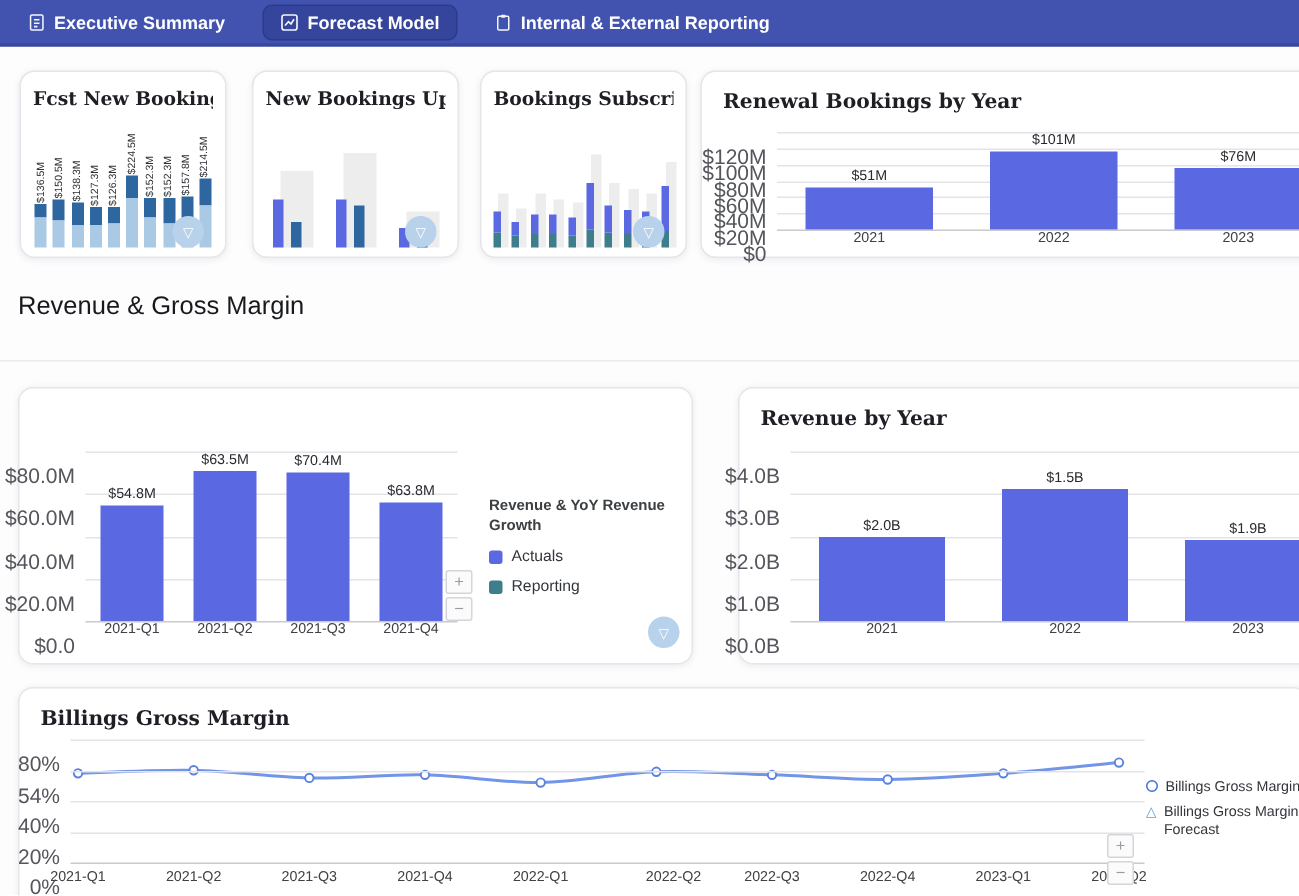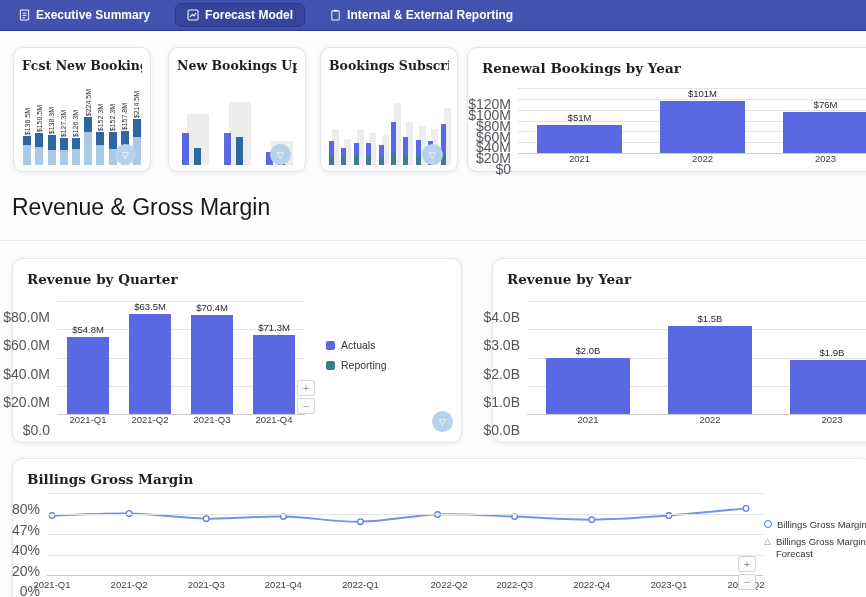--- a/index.html
+++ b/index.html
@@ -20,21 +20,21 @@
   .ctitle.small{font-size:12.5px;}
   .ctitle.big{font-size:13.5px;}
   #card-fcst{left:13px;top:47px;width:138px;height:125px;padding:10px 8px 6px;}
   #card-newb{left:168px;top:47px;width:138px;height:125px;padding:10px 8px 6px;}
   #card-subs{left:320px;top:47px;width:138px;height:125px;padding:10px 8px 6px;}
   #card-renewal{left:467px;top:47px;width:427px;height:125px;padding:12px 10px 4px 14px;}
   #card-quarter{left:12px;top:258px;width:450px;height:185px;padding:12px 10px 6px 14px;}
   #card-year{left:492px;top:258px;width:410px;height:185px;padding:12px 10px 6px 14px;}
   #card-billings{left:12px;top:458px;width:860px;height:175px;padding:12px 10px 6px 14px;}
   
-  #section-title{position:absolute;left:12px;top:194px;font-size:23px;color:#17191d;}
+  #section-title{position:absolute;left:12px;top:194px;font-size:17px;color:#17191d;}
   #divider{position:absolute;left:0;top:240px;width:866px;height:1px;background:#eaeaee;}
   
   .achart{position:absolute;}
   .yaxis{position:absolute;left:0;top:0;bottom:var(--xh);width:var(--axisw);}
   .ytick{position:absolute;right:7px;transform:translateY(-50%);font-size:14px;color:#54565c;white-space:nowrap;margin-top:16px;}
   .plot{position:absolute;left:var(--axisw);right:0;top:0;bottom:var(--xh);}
   .grid{position:absolute;left:0;right:0;height:1px;background:#e4e4e8;}
   .grid.base{background:#c9c9ce;}
   .cols{position:absolute;left:0;right:0;top:0;bottom:0;display:flex;}
   .col{flex:1;display:flex;flex-direction:column;justify-content:flex-end;align-items:center;min-width:0;}
@@ -298,21 +298,20 @@
           <div class="xlabel">2022</div>
           <div class="xlabel">2023</div>
         </div>
       </div>
   </div>
 
   <div id="section-title">Revenue &amp; Gross Margin</div>
   <div id="divider"></div>
 
   <div class="card" id="card-quarter">
-    <div class="ctitle big">Revenue by Quarter</div>
     <div class="achart" id="chart-quarter" style="left:2px;top:42px;width:290px;height:130px;--axisw:42px;--xh:17px;">
         <div class="yaxis">
           <div class="ytick" style="top: 0%;">$80.0M</div>
           <div class="ytick" style="top: 25%;">$60.0M</div>
           <div class="ytick" style="top: 50%;">$40.0M</div>
           <div class="ytick" style="top: 75%;">$20.0M</div>
           <div class="ytick" style="top: 100%;">$0.0</div>
         </div>
         <div class="plot">
           <div class="grid" style="top: 0%;"></div>
@@ -327,37 +326,38 @@
             </div>
             <div class="col">
               <div class="vlabel">$63.5M</div>
               <div class="bar" style="height: 93.125%; background: rgb(90, 105, 226);"></div>
             </div>
             <div class="col">
               <div class="vlabel">$70.4M</div>
               <div class="bar" style="height: 88%; background: rgb(90, 105, 226);"></div>
             </div>
             <div class="col">
-              <div class="vlabel">$71.3M</div>
+              <div class="vlabel">$63.8M</div>
               <div class="bar" style="height: 70%; background: rgb(90, 105, 226);"></div>
             </div>
           </div>
         </div>
         <div class="xlabels">
           <div class="xlabel">2021-Q1</div>
           <div class="xlabel">2021-Q2</div>
           <div class="xlabel">2021-Q3</div>
           <div class="xlabel">2021-Q4</div>
         </div>
       </div>
     <div class="zoomstack" style="left:284px;top:121px;">
       <div class="zoombtn">+</div>
       <div class="zoombtn">−</div>
     </div>
     <div style="position:absolute;left:313px;top:72px;width:140px;">
+      <div class="legend-title">Revenue &amp; YoY Revenue Growth</div>
       <div class="legend-item">
         <span class="sw" style="background: rgb(90, 105, 226);"></span>
         <span>Actuals</span>
       </div>
       <div class="legend-item">
         <span class="sw" style="background: rgb(62, 125, 140);"></span>
         <span>Reporting</span>
       </div>
     </div>
     <div class="wm" style="right:8px;bottom:10px;">▽</div>
@@ -400,21 +400,21 @@
           <div class="xlabel">2023</div>
         </div>
       </div>
   </div>
 
   <div class="card" id="card-billings">
     <div class="ctitle big">Billings Gross Margin</div>
     <div class="achart" id="chart-billings" style="left:6px;top:34px;width:744px;height:97px;--axisw:28px;--xh:15px;">
         <div class="yaxis">
           <div class="ytick" style="top: 0%;">80%</div>
-          <div class="ytick" style="top: 25%;">47%</div>
+          <div class="ytick" style="top: 25%;">54%</div>
           <div class="ytick" style="top: 50%;">40%</div>
           <div class="ytick" style="top: 75%;">20%</div>
           <div class="ytick" style="top: 100%;">0%</div>
         </div>
         <div class="plot"><div class="grid" style="top: 0%;"></div><div class="grid" style="top: 25%;"></div><div class="grid" style="top: 50%;"></div><div class="grid" style="top: 75%;"></div><div class="grid base" style="top: 100%;"></div><svg width="100%" height="100%" viewBox="0 0 716 82">
             <path d="M5,22.55C17.851851851851855,22.208333333333336,56.407407407407405,19.9875,82.11111111111111,20.5C107.81481481481482,21.0125,133.51851851851853,25.1125,159.22222222222223,25.625C184.92592592592592,26.1375,210.62962962962965,23.0625,236.33333333333334,23.575C262.03703703703707,24.0875,287.74074074074076,29.041666666666668,313.44444444444446,28.7C339.14814814814815,28.35833333333333,364.85185185185185,22.379166666666663,390.55555555555554,21.524999999999995C416.25925925925924,20.670833333333327,441.962962962963,22.72083333333333,467.6666666666667,23.575C493.3703703703704,24.429166666666667,519.0740740740741,26.82083333333333,544.7777777777778,26.649999999999995C570.4814814814815,26.47916666666666,596.1851851851852,24.429166666666667,621.8888888888889,22.55C647.5925925925926,20.670833333333334,686.1481481481482,16.570833333333333,699,15.375" fill="none" stroke="#7295e7" stroke-width="2"></path>
             <circle cx="5" cy="22.55" r="2.8" fill="#fff" stroke="#5b82de" stroke-width="1.3"></circle>
             <circle cx="82.11111111111111" cy="20.5" r="2.8" fill="#fff" stroke="#5b82de" stroke-width="1.3"></circle>
             <circle cx="159.22222222222223" cy="25.625" r="2.8" fill="#fff" stroke="#5b82de" stroke-width="1.3"></circle>
             <circle cx="236.33333333333334" cy="23.575" r="2.8" fill="#fff" stroke="#5b82de" stroke-width="1.3"></circle>

